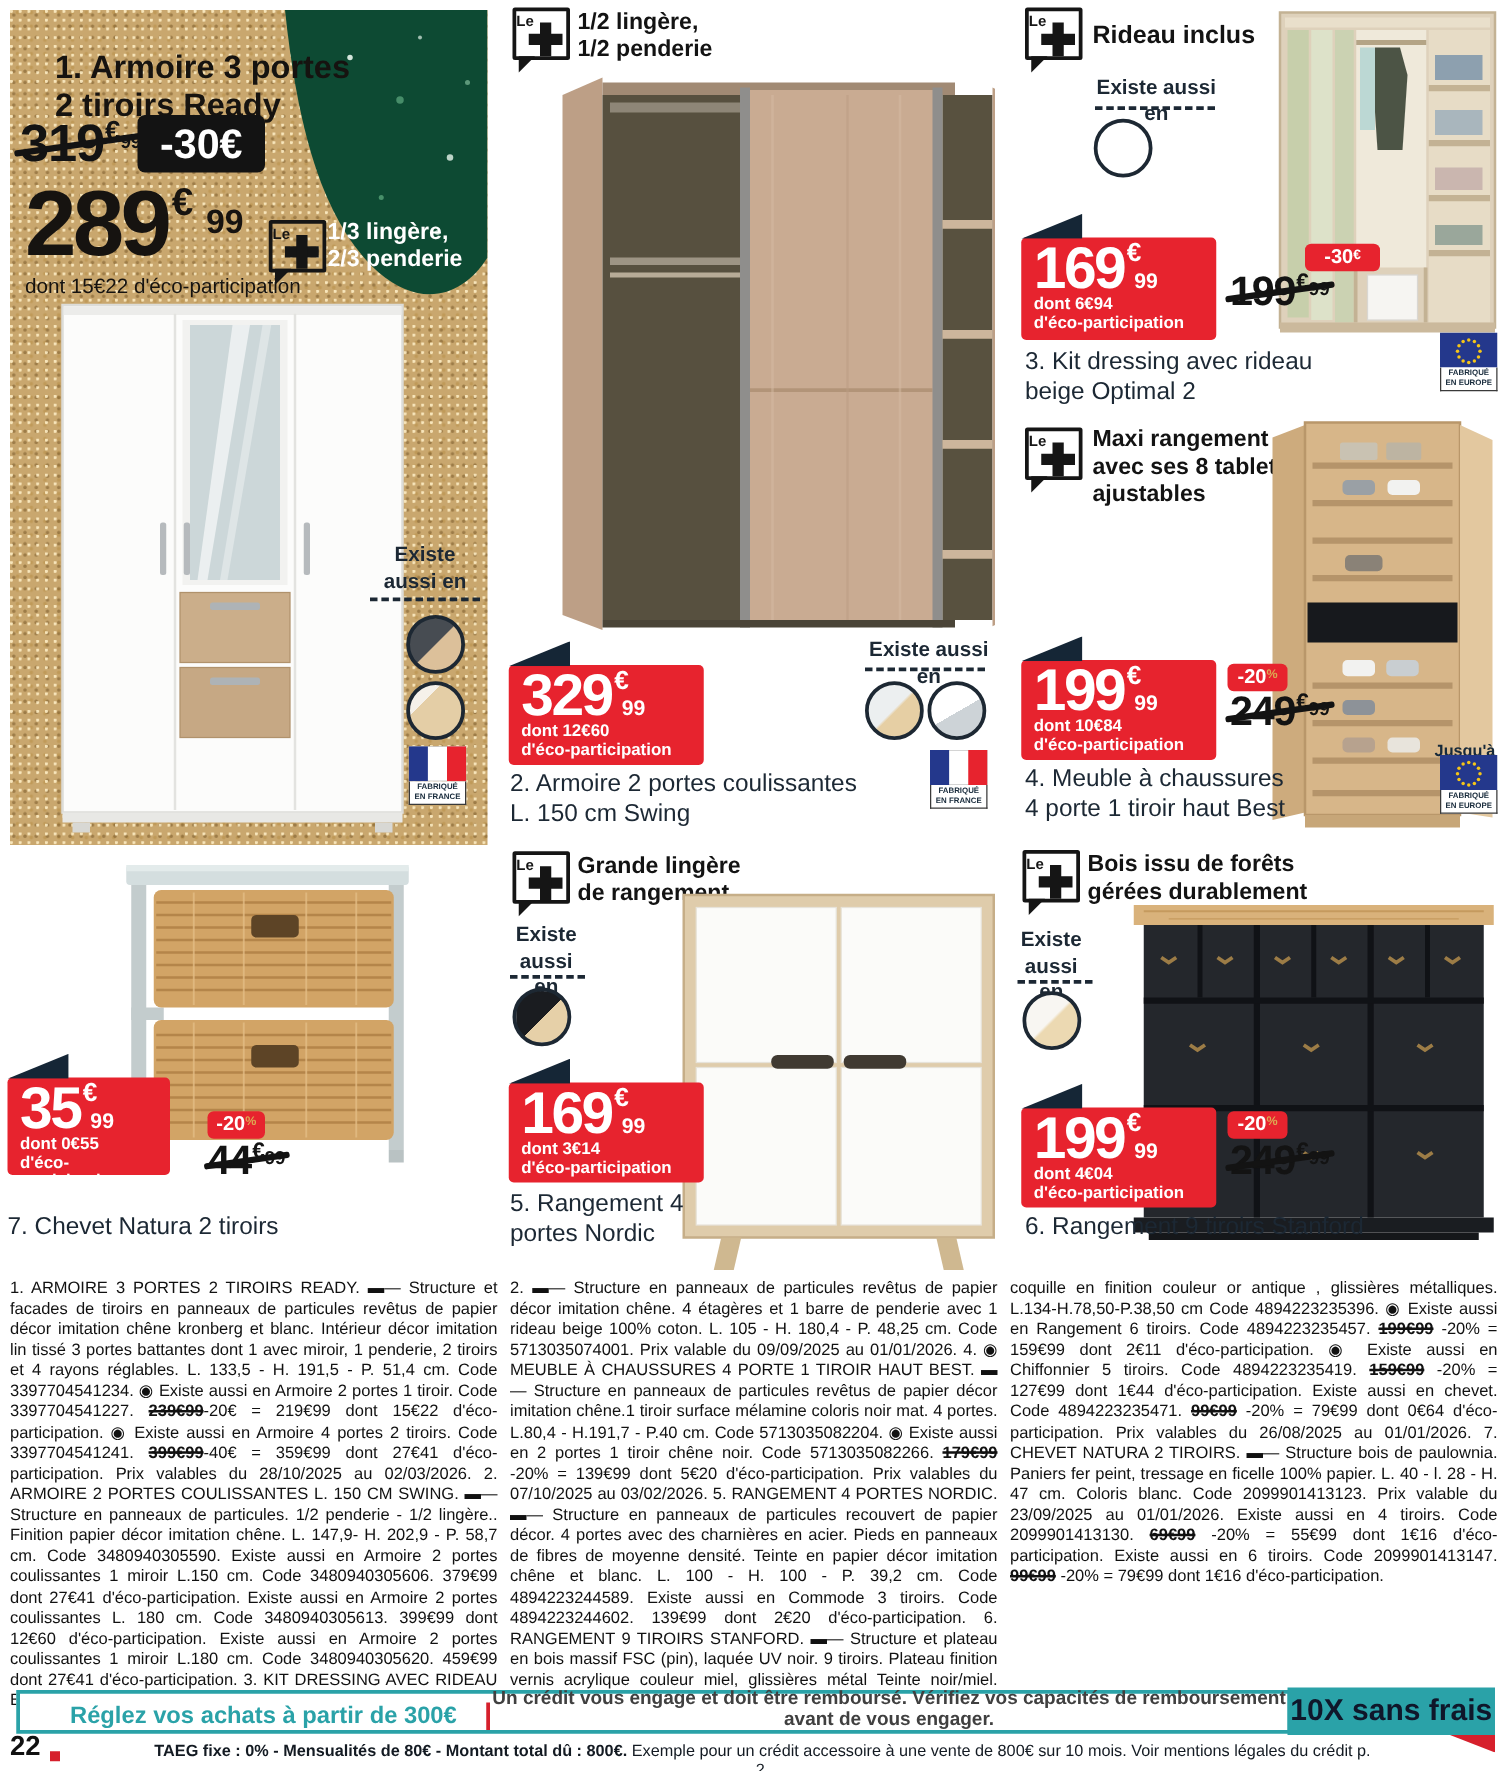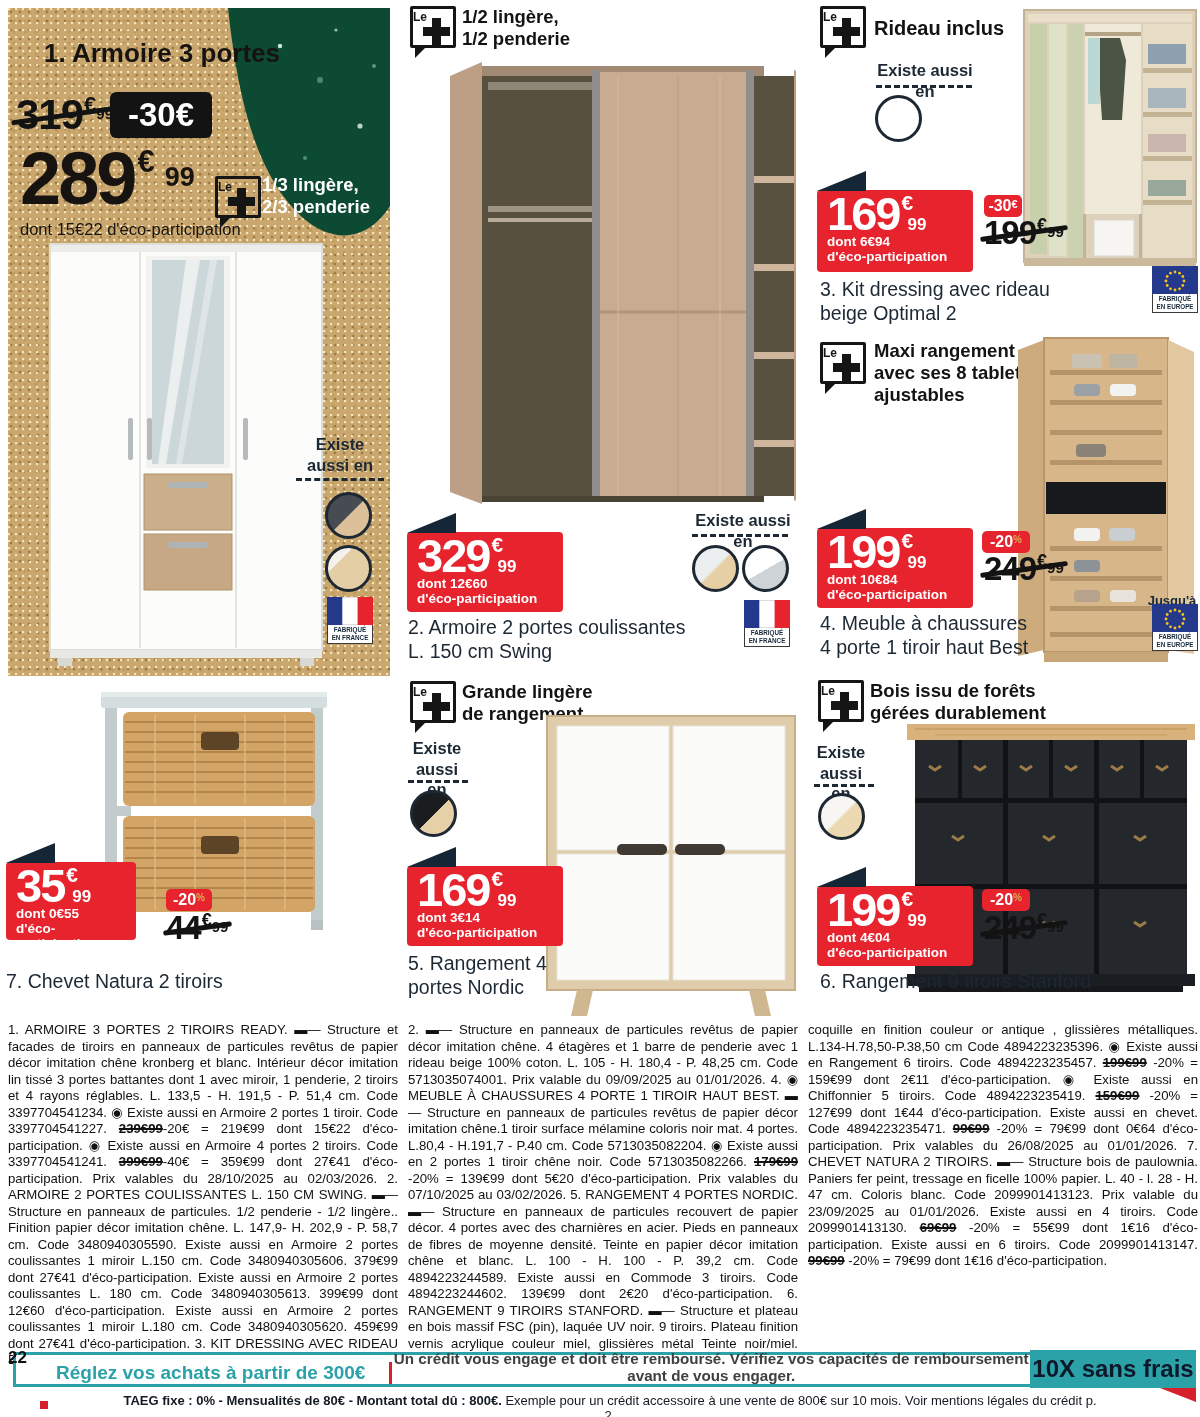--- a/index.html
+++ b/index.html
@@ -92,21 +92,21 @@
   
   .fbox{position:absolute;left:13px;top:1352px;width:1020px;height:35px;border:3px solid var(--teal);
     display:flex;align-items:flex-end;background:#fff;}
   .fpay{color:var(--teal);font-weight:800;font-size:19px;padding:0 24px 0 40px;white-space:nowrap;}
   .fdiv{width:3px;height:22px;background:#d6202c;}
   .fcredit{flex:1;text-align:center;color:#404040;font-weight:700;font-size:15.2px;}
   .fpromo{position:absolute;left:1030px;top:1350px;width:166px;height:38px;background:var(--teal);
     color:#0f172a;font-weight:800;font-size:24px;display:flex;align-items:center;justify-content:center;}
   .ftri{position:absolute;left:1160px;top:1388px;width:36px;height:14px;background:#d6202c;
     clip-path:polygon(0 0,100% 0,100% 100%);}
-  .pnum{position:absolute;left:8px;top:1348px;font-size:17px;font-weight:800;color:#111;}
+  .pnum{position:absolute;left:8px;top:1384px;font-size:22px;font-weight:800;color:#111;}
   .psq{position:absolute;left:40px;top:1401px;width:8px;height:8px;background:#d6202c;}
   .legal{position:absolute;left:120px;top:1393px;width:980px;font-size:13px;color:#131a22;text-align:center;}
   .legal .rb{font-weight:bold;}
 </style>
 </head>
 <body>
 
 <div id="page">
 
   <div class="abs gold">
@@ -116,20 +116,21 @@
       <circle cx="112" cy="72" r="3" fill="#7fcf9f" opacity=".5"></circle>
       <circle cx="152" cy="118" r="2.6" fill="#e9f6ee" opacity=".8"></circle>
       <circle cx="97" cy="150" r="2" fill="#6fbf90" opacity=".6"></circle>
       <circle cx="142" cy="178" r="2" fill="#def0e5" opacity=".7"></circle>
       <circle cx="166" cy="58" r="2" fill="#9fd8b5" opacity=".55"></circle>
       <circle cx="128" cy="22" r="1.6" fill="#def0e5" opacity=".7"></circle>
     </svg>
 
     <div class="abs hero-title">
       <div>1. Armoire 3 portes</div>
+      <div>2 tiroirs Ready</div>
     </div>
 
     <div class="oldp big-old" style="left:8px;top:86px;">
       <span class="o-int">319</span>
       <span class="o-col">
           <span class="o-eur">€</span>
         </span>
       <span class="o-cts">99</span>
       <i class="ostrike"></i>
     </div>
@@ -314,21 +315,21 @@
       <span class="pcol">
           <span class="peur">€</span>
           <span class="pcts">99</span>
         </span>
     </div>
     <div class="peco">
         <div>dont 6€94</div>
         <div>d'éco-participation</div>
       </div>
   </div>
-  <div class="abs dbadge" style="left:984px;top:195px;width:38px;height:22px;">
+  <div class="abs dbadge" style="left:1044px;top:195px;width:60px;height:22px;">
     <span>-30</span>
       <span class="eur-s">€</span>
   </div>
   <div class="oldp sml-old" style="left:984px;top:216px;">
     <span class="o-int">199</span>
     <span class="o-col">
         <span class="o-eur">€</span>
       </span>
     <span class="o-cts">99</span>
     <i class="ostrike"></i>

